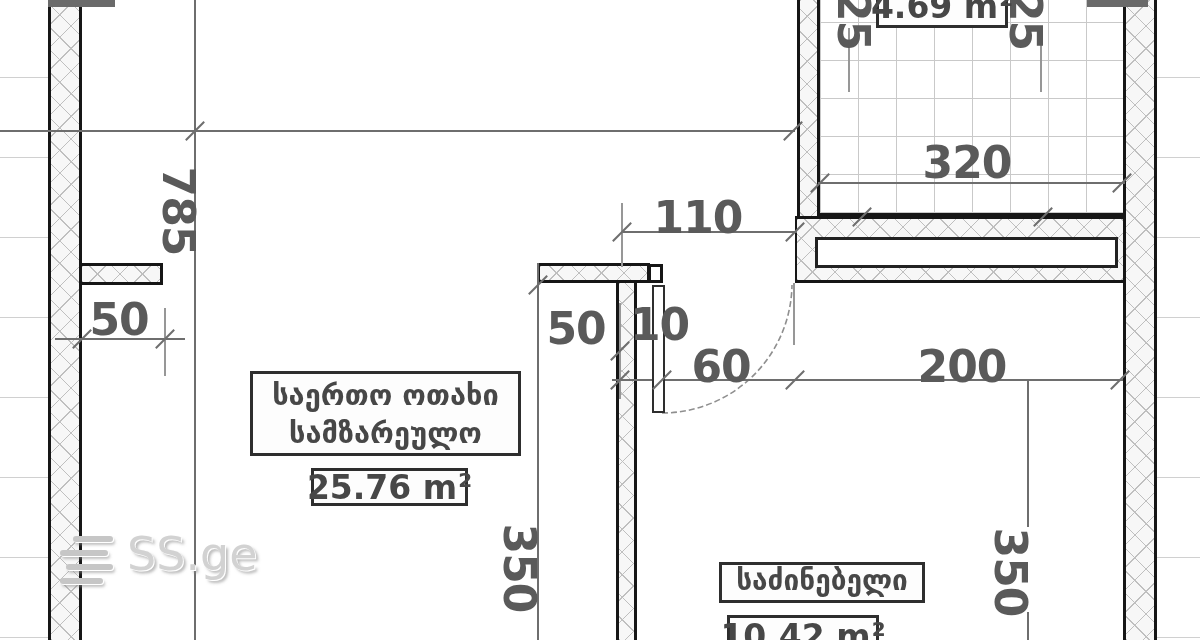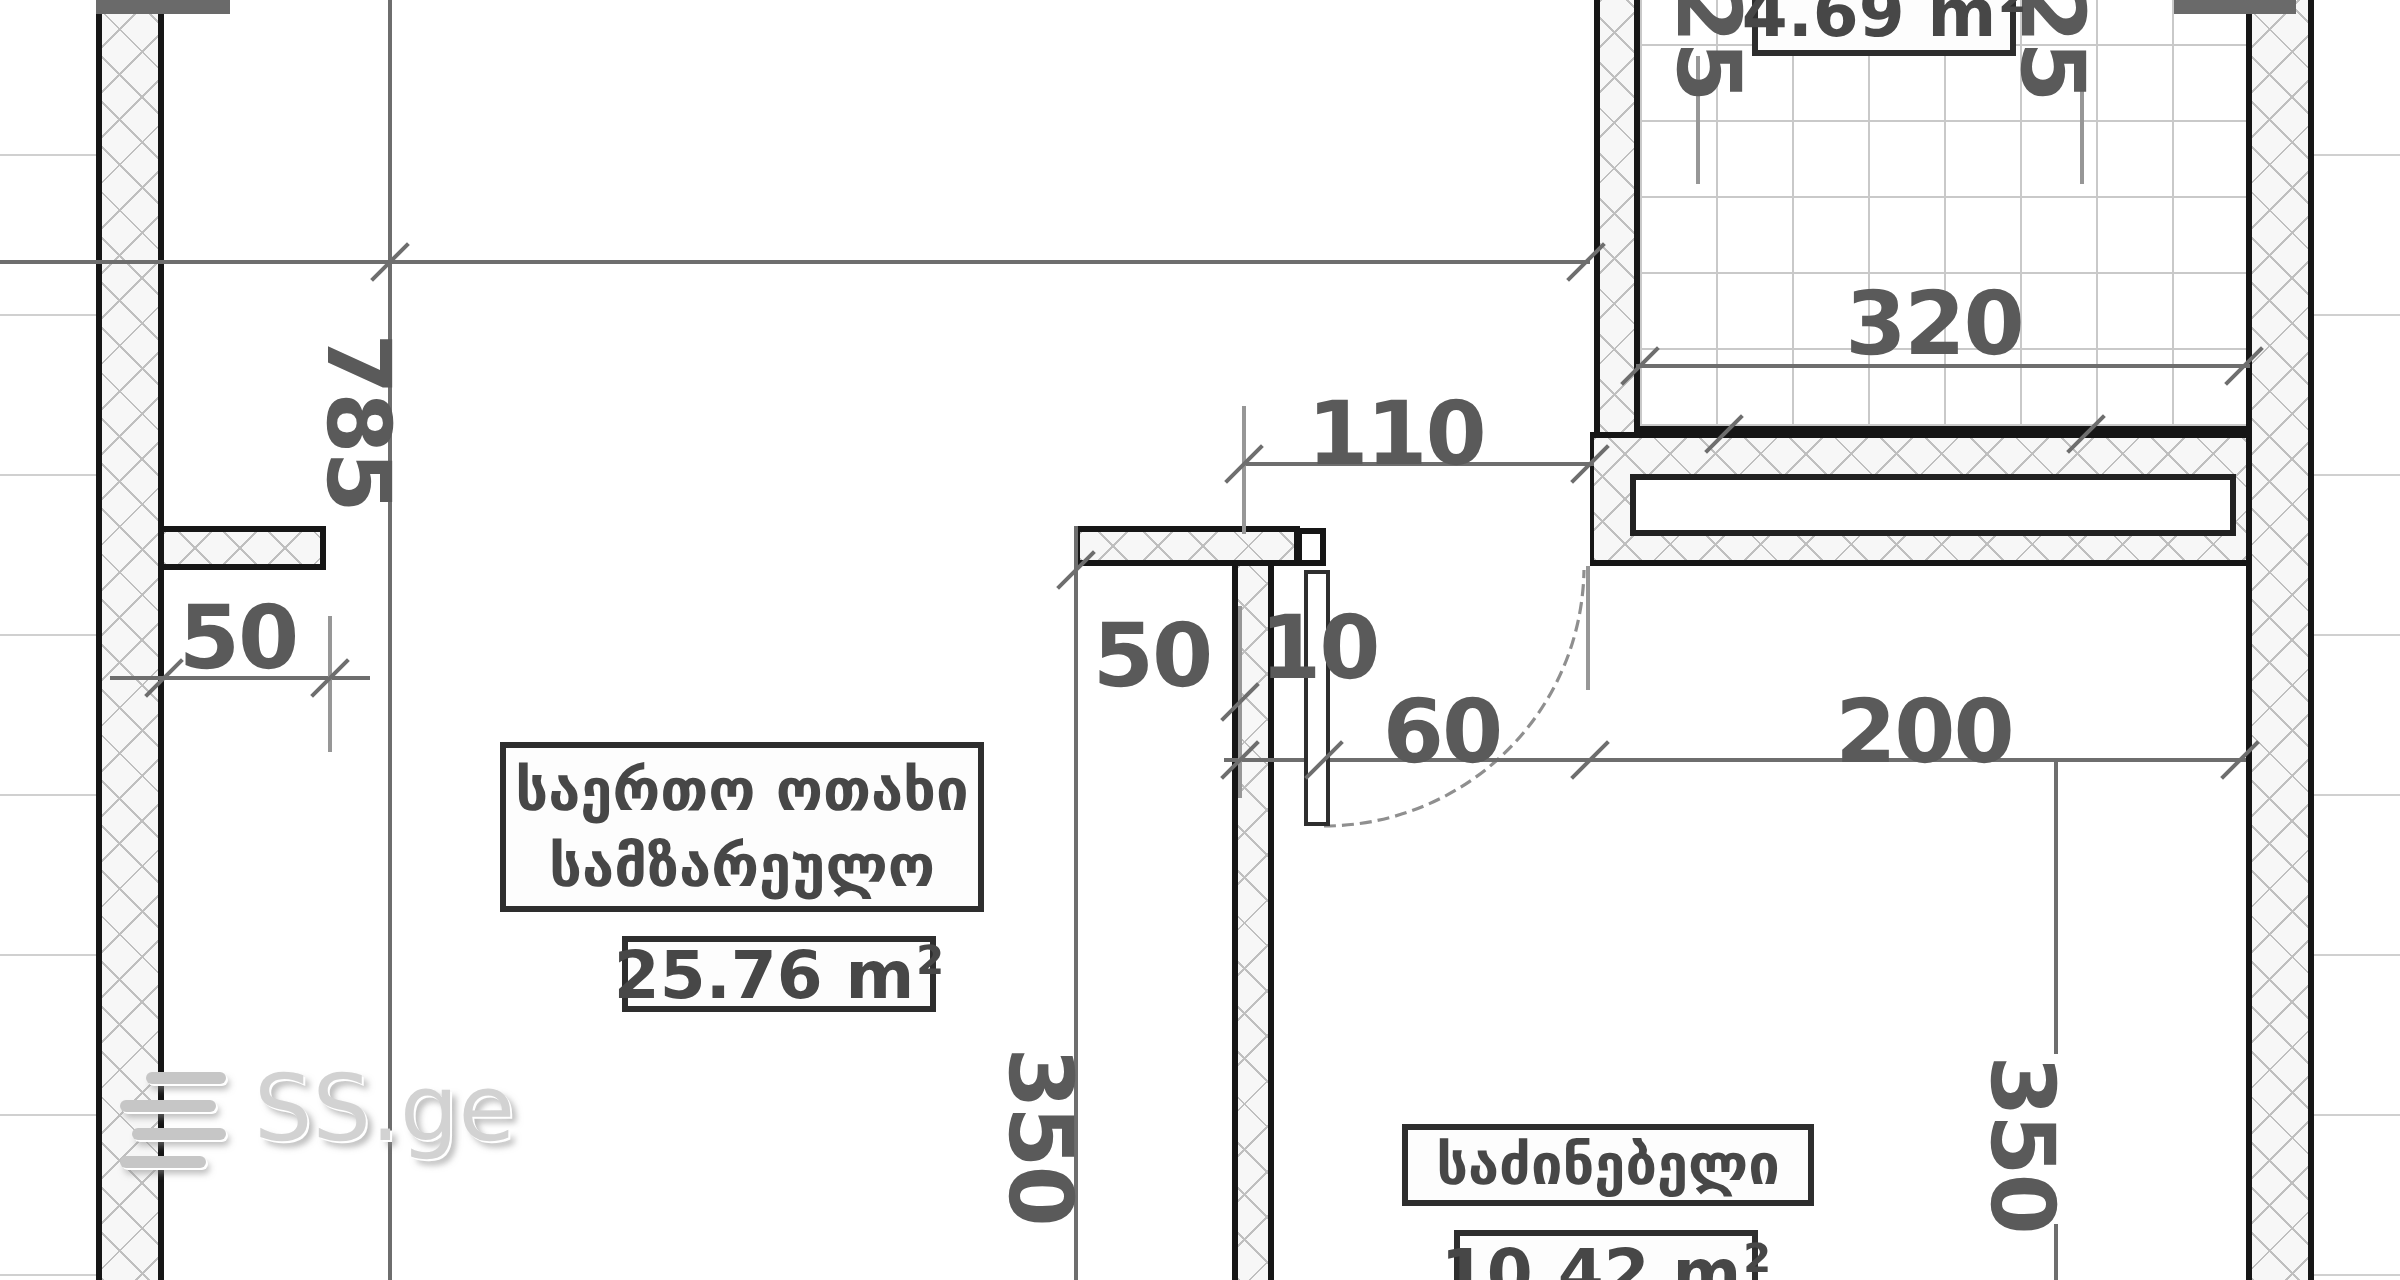--- a/index.html
+++ b/index.html
@@ -111,29 +111,29 @@
   <div class="dimlbl" style="left:546px;top:307px;width:60px;">50</div>
   <div class="dimlbl" style="left:630px;top:303px;width:56px;">10</div>
   <div class="dimlbl" style="left:686px;top:345px;width:70px;">60</div>
   <div class="dimlbl" style="left:907px;top:345px;width:110px;">200</div>
   <div class="dimlbl" style="left:912px;top:141px;width:110px;">320</div>
   <div class="dimlbl rot90" style="left:825px;top:-3px;width:56px;">25</div>
   <div class="dimlbl rot90" style="left:997px;top:-3px;width:56px;">25</div>
   <div class="dimlbl rot90" style="left:464px;top:546px;width:110px;">350</div>
   <div class="dimlbl rot90" style="left:955px;top:550px;width:110px;">350</div>
 
-  <div class="labelbox" style="left:250px;top:371px;width:242px;height:85px;">
+  <div class="labelbox" style="left:250px;top:371px;width:271px;height:85px;">
     <div class="geo">საერთო ოთახი</div>
     <div class="geo">სამზარეულო</div>
   </div>
   <div class="labelbox" style="left:311px;top:468px;width:157px;height:38px;">
     <div class="area"><span>25.76 m</span><span class="sup">2</span></div>
   </div>
 
-  <div class="labelbox" style="left:701px;top:562px;width:206px;height:41px;">
+  <div class="labelbox" style="left:719px;top:562px;width:206px;height:41px;justify-content:flex-end;">
     <div class="geo" style="font-size:28px;">საძინებელი</div>
   </div>
   <div class="labelbox" style="left:727px;top:615px;width:152px;height:42px;">
     <div class="area"><span>10.42 m</span><span class="sup">2</span></div>
   </div>
 
   <div class="labelbox" style="left:876px;top:-18px;width:132px;height:46px;justify-content:flex-end;padding-bottom:2px;">
     <div class="area"><span>4.69 m</span><span class="sup">2</span></div>
   </div>
 

